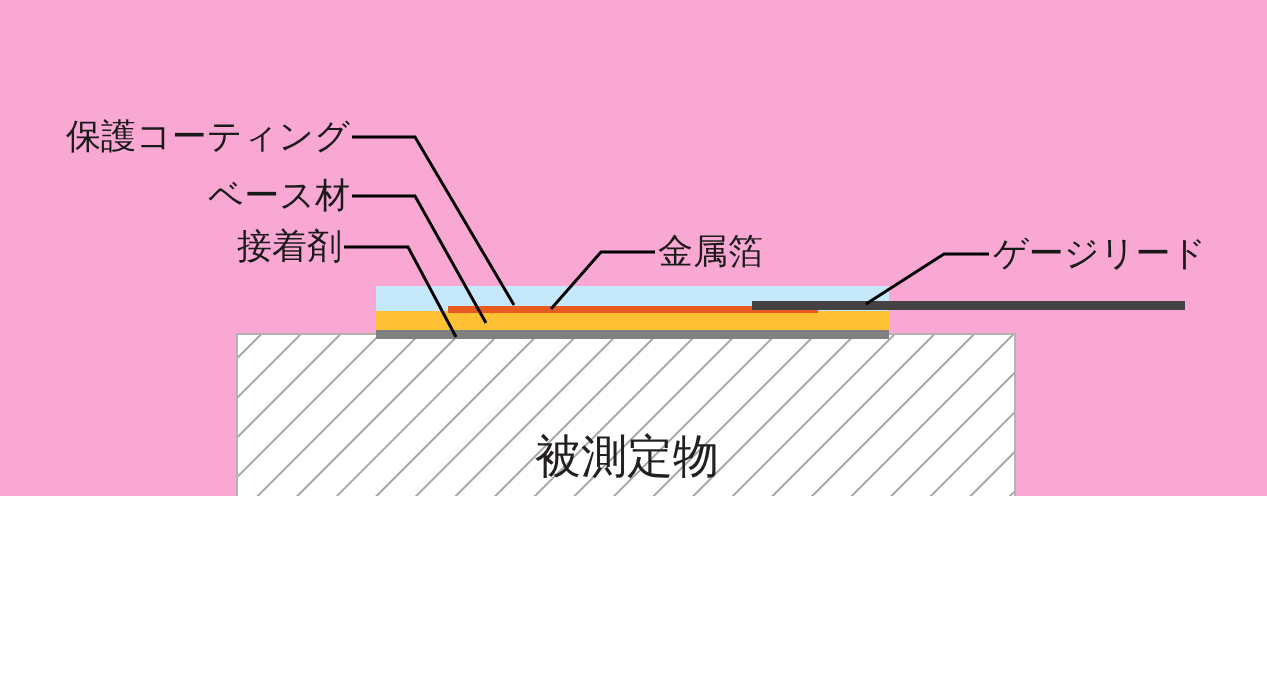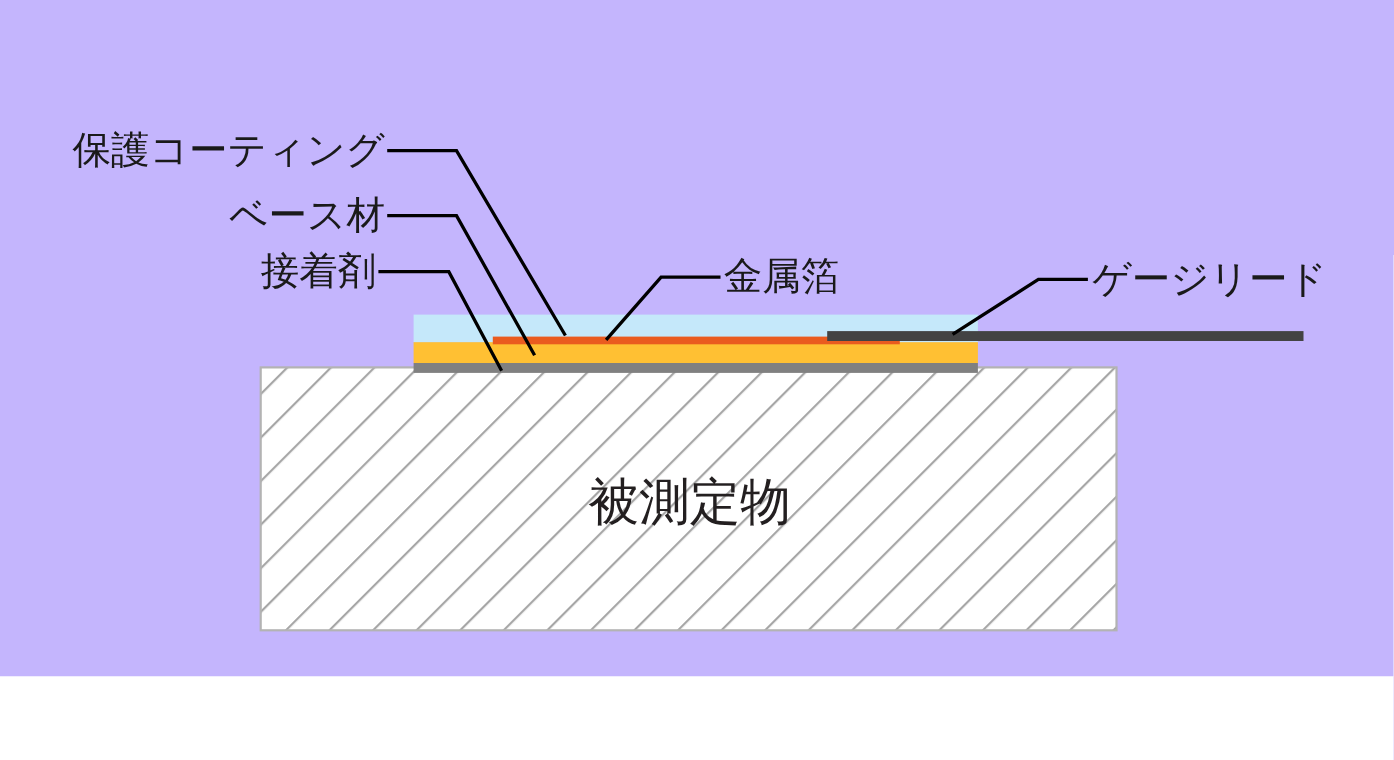--- a/index.html
+++ b/index.html
@@ -6,22 +6,22 @@
     margin: 0;
     padding: 0;
     background: #ffffff;
   }
   body {
     font-family: "Liberation Sans", "DejaVu Sans", sans-serif;
   }
   #diagram-root {
     position: relative;
     width: 1267px;
-    height: 615px;
-    background: #c4b5fd;
+    height: 496px;
+    background: #f9a8d4;
     overflow: hidden;
   }
   #diagram-svg {
     position: absolute;
     top: 0;
     left: 0;
     width: 1267px;
     height: 691px;
     display: block;
   }

